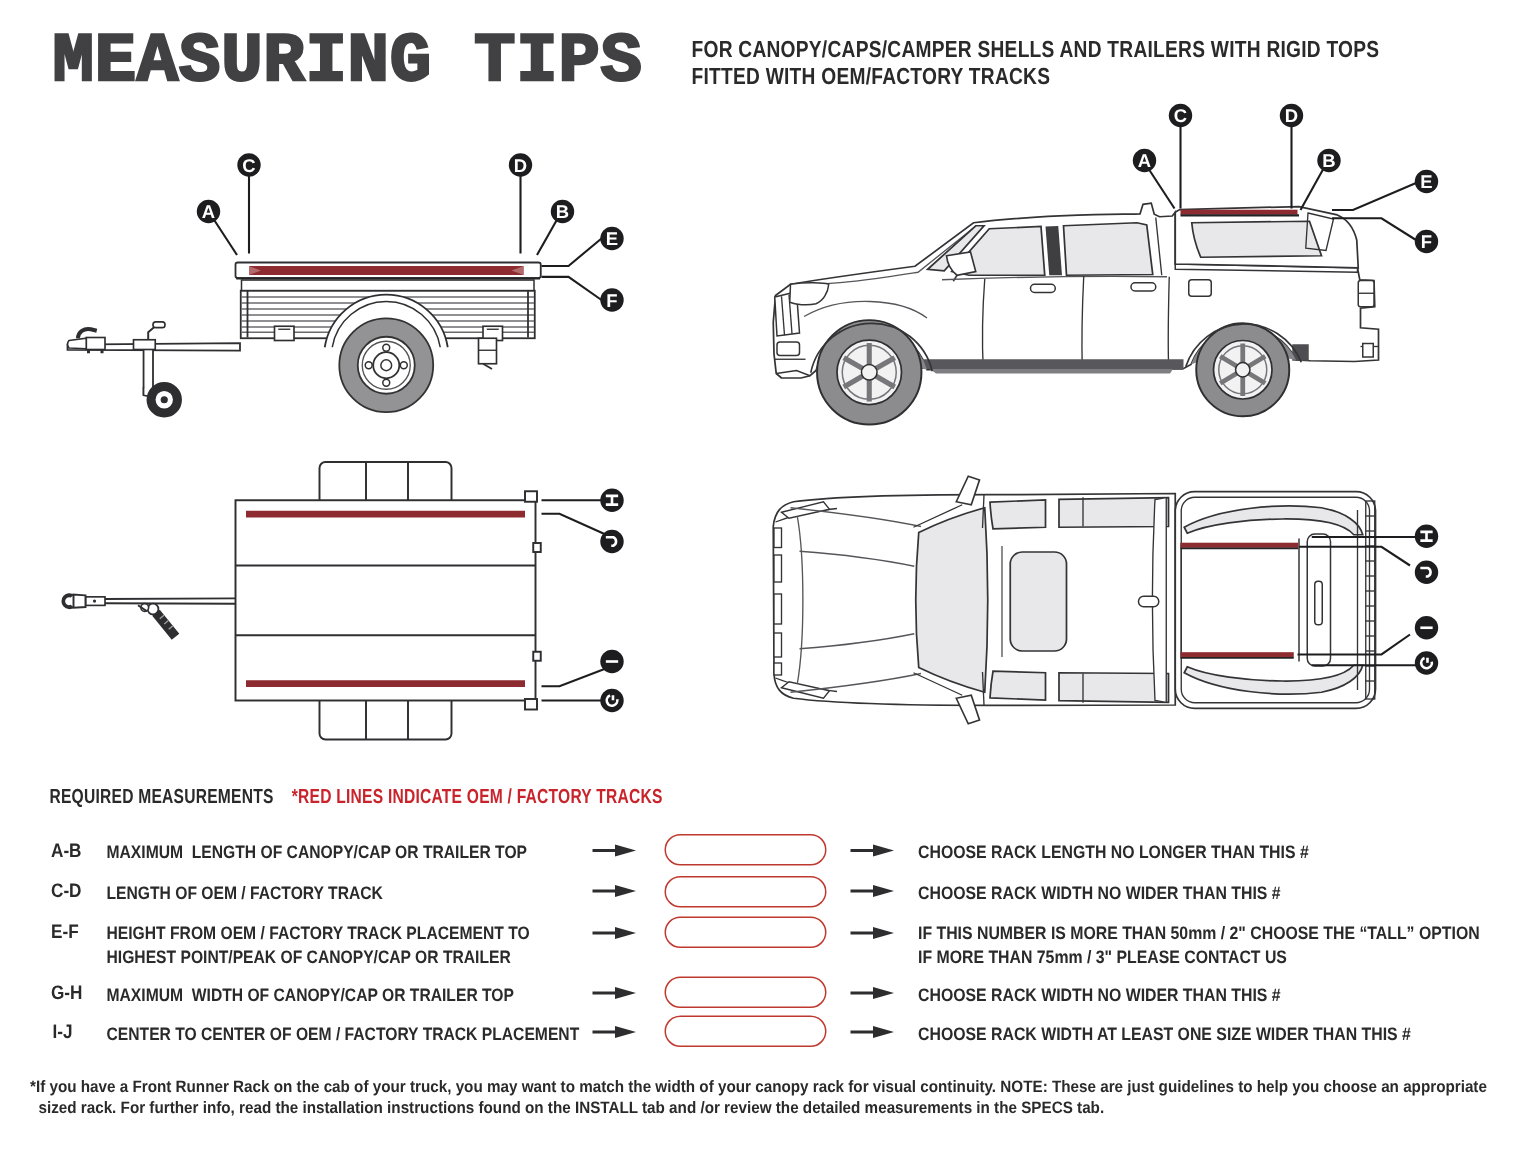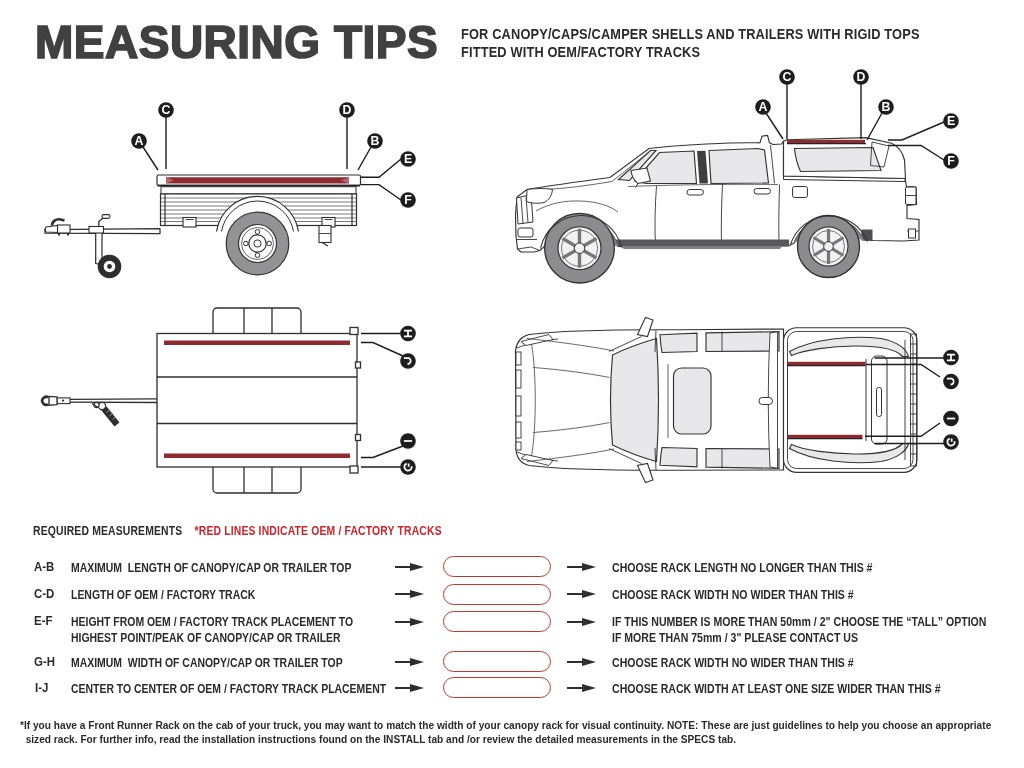--- a/index.html
+++ b/index.html
@@ -3,21 +3,21 @@
 <meta charset="utf-8">
 <style>
   html,body{margin:0;padding:0;background:#fff;width:1024px;height:768px;overflow:hidden;}
   *{box-sizing:border-box;}
   body{font-family:"Liberation Sans",sans-serif;filter:opacity(0.999);}
   .abs{position:absolute;}
   .t{color:#2b2a2b;font-weight:bold;white-space:nowrap;}
   .cond{transform:scaleX(0.88);transform-origin:0 50%;}
   .condL{transform:scaleX(0.87);transform-origin:0 50%;}
   #title{left:35px;top:15px;font-size:46px;color:#414042;letter-spacing:0.5px;
-         -webkit-text-stroke:1.7px #414042;transform:scaleX(1.0);transform-origin:0 0;}
+         -webkit-text-stroke:1.7px #414042;transform:scaleX(1.0);transform-origin:0 0;font-family:Liberation Mono, monospace;}
   #sub{left:461px;top:25px;font-size:15.5px;line-height:18px;color:#2b2a2b;transform:scaleX(0.825);transform-origin:0 0;letter-spacing:0.2px;}
   #reqline{left:33px;top:523px;font-size:13.5px;transform:scaleX(0.77);transform-origin:0 0;letter-spacing:0.2px;}
   #redline-note{color:#c9242b;}
   .rowlabel{font-size:13px;}
   .rowtext{font-size:12px;line-height:16px;}
   .arrow{position:absolute;width:30px;height:10px;}
   .arrow .shaft{position:absolute;left:0;top:3.7px;width:18px;height:2.7px;background:#2d2d2f;}
   .arrow .head{position:absolute;left:15px;top:0.9px;width:0;height:0;border-left:14px solid #2d2d2f;border-top:4.1px solid transparent;border-bottom:4.1px solid transparent;}
   .pill{position:absolute;width:108px;height:21px;border:1.4px solid #c0392f;border-radius:11px;background:#fff;}
 </style>

